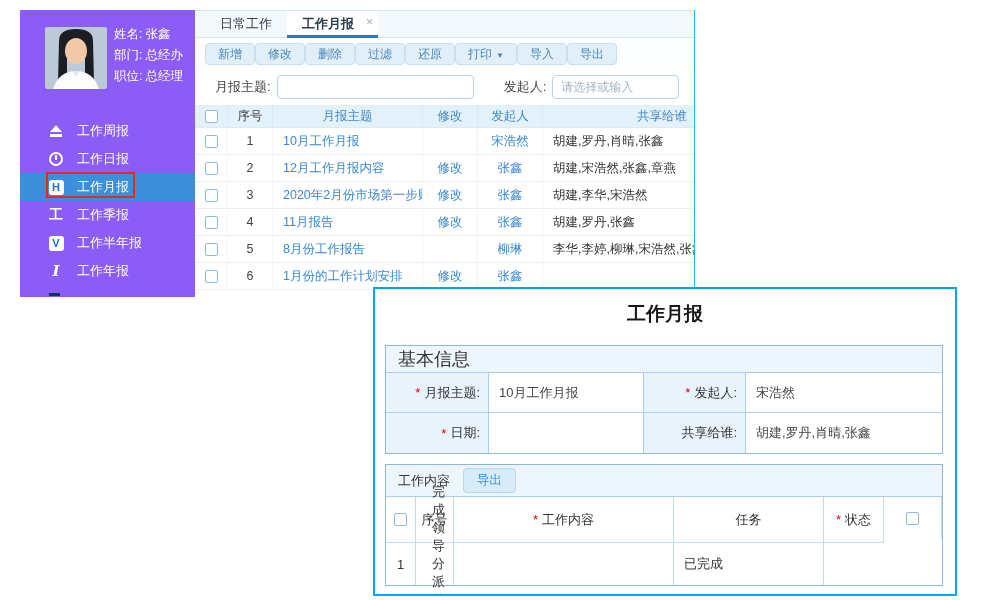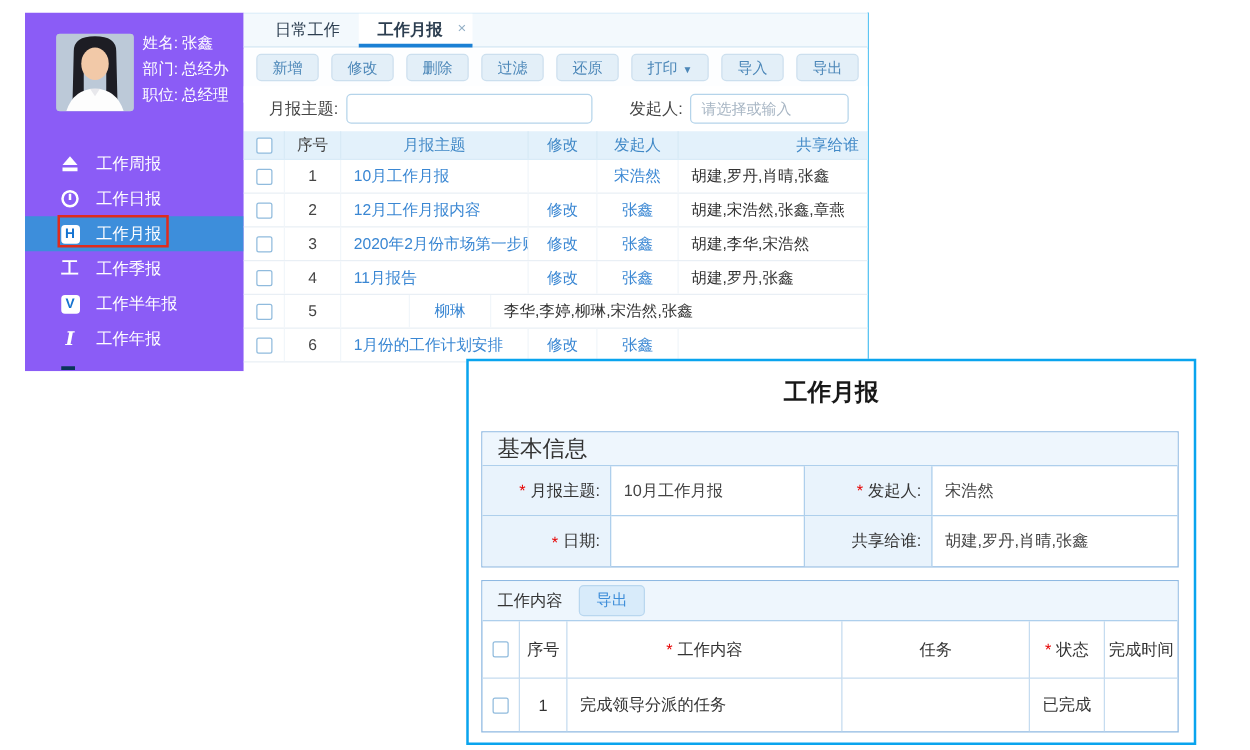--- a/index.html
+++ b/index.html
@@ -35,21 +35,21 @@
   .icon-i { color:#fff; font-weight:bold; font-style:italic; font-size:15px; font-family:"DejaVu Serif","Liberation Serif",serif; }
   .annotation { position:absolute; left:26px; top:162px; width:89px; height:26px; border:2px solid #e02b1d; pointer-events:none; z-index:5; }
   .partial-icon { position:absolute; left:29px; top:283px; width:11px; height:3px; background:#0b3559; }
 
   
   .content { position:absolute; left:175px; top:0; width:500px; height:287px; background:#fff; border-top:1px solid #cfe8f6; }
   .tabbar { position:absolute; left:0; top:0; width:100%; height:27px; background:#f3f9fd; border-bottom:1px solid #d6e7f3; display:flex; padding-left:10px; }
   .tab { height:27px; line-height:26px; padding:0 15px; font-size:13px; color:#2c3e50; cursor:pointer; }
   .tab.active { background:#fff; font-weight:bold; border-bottom:3px solid #1b80d4; position:relative; padding-right:24px; }
   .tab-close { position:absolute; right:5px; top:-2px; font-size:12px; font-weight:normal; color:#93afc6; cursor:pointer; }
-  .toolbar { position:absolute; left:0; top:28px; width:100%; height:43px; display:flex; gap:10px; padding:4px 0 0 10px; background:#fdfeff; border-bottom:1px solid #eaf2f9; }
+  .toolbar { position:absolute; left:0; top:28px; width:100%; height:43px; display:flex; padding:4px 0 0 10px; background:#fdfeff; border-bottom:1px solid #eaf2f9; }
   .tbtn { height:22px; padding:0 12px; background:#e3eff8; border:1px solid #ccdfee; border-radius:4px; color:#4c87b8;
     font-size:12px; line-height:20px; cursor:pointer; white-space:nowrap; }
   .tbtn .caret { font-size:8px; margin-left:4px; color:#4c87b8; }
   .filterbar { position:absolute; left:0; top:58px; width:100%; height:36px; display:flex; align-items:center; background:#fff; }
   .flabel { font-size:13px; color:#444; margin-left:20px; }
   .finput { height:24px; border:1px solid #b5d4ea; border-radius:4px; margin-left:6px; padding:0 8px; font-size:12px; color:#333; outline:none; }
   .finput::placeholder { color:#a8b6c4; }
   #subject-input { width:197px; }
   #initiator-input { width:127px; }
 
@@ -259,20 +259,23 @@
           <div class="lcell c-init">
               <span class="link">张鑫</span>
             </div>
           <div class="lcell c-share">胡建,罗丹,张鑫</div>
         </div>
         <div class="lrow">
           <div class="lcell c-cb">
               <span class="cb"></span>
             </div>
           <div class="lcell c-seq">5</div>
+          <div class="lcell c-subj">
+              <span class="link">8月份工作报告</span>
+            </div>
           <div class="lcell c-edit">
               <span class="link"></span>
             </div>
           <div class="lcell c-init">
               <span class="link">柳琳</span>
             </div>
           <div class="lcell c-share">李华,李婷,柳琳,宋浩然,张鑫</div>
         </div>
         <div class="lrow">
           <div class="lcell c-cb">
@@ -335,21 +338,20 @@
         <div class="wcell whead">序号</div>
         <div class="wcell whead">
             <span class="req">*</span>
             <span>工作内容</span>
           </div>
         <div class="wcell whead">任务</div>
         <div class="wcell whead">
             <span class="req">*</span>
             <span>状态</span>
           </div>
-        <div class="wcell whead wlast">完成时间</div>
 
         <div class="wcell wrow">
             <span class="cb"></span>
           </div>
         <div class="wcell wrow">1</div>
         <div class="wcell wrow alignl">完成领导分派的任务</div>
         <div class="wcell wrow"></div>
         <div class="wcell wrow alignl">已完成</div>
         <div class="wcell wrow wlast"></div>
       </div>

